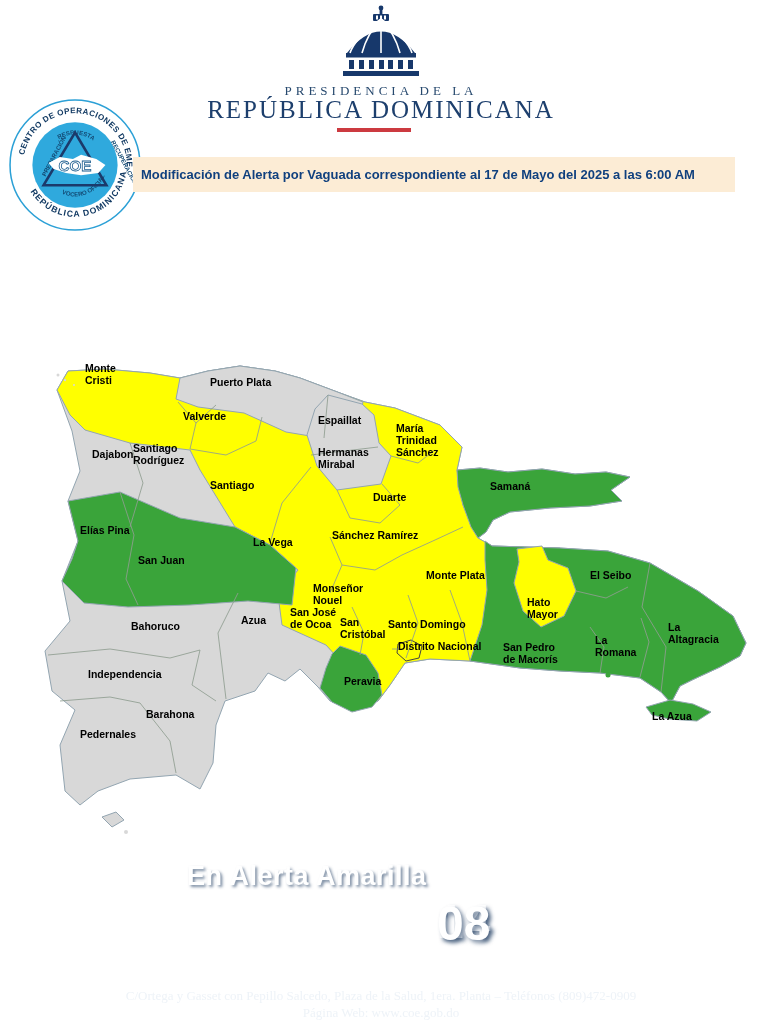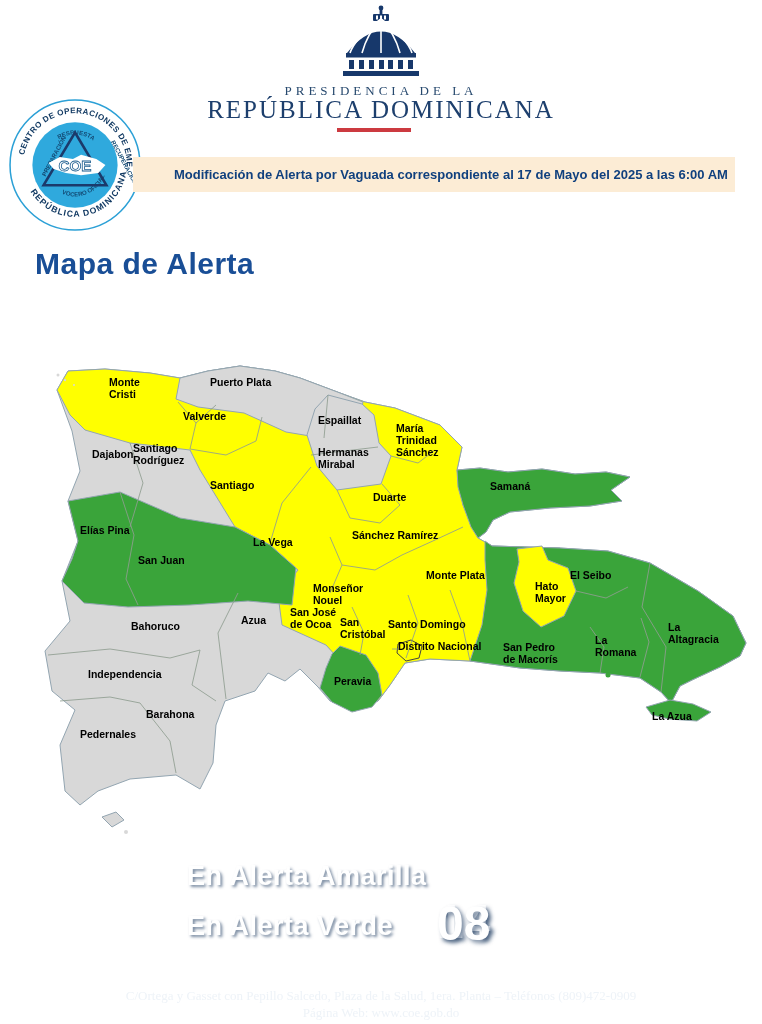--- a/index.html
+++ b/index.html
@@ -20,21 +20,21 @@
         color:#27496e;}
   .org2{position:absolute;left:0;top:96px;width:762px;text-align:center;
         font-family:"Liberation Serif",serif;font-size:25px;letter-spacing:2px;
         color:#1d3f6d;}
   .redbar{position:absolute;left:337px;top:128px;width:74px;height:4px;background:#cc3a40;}
 
   .coe{position:absolute;left:8px;top:98px;width:134px;height:134px;}
 
   .banner{position:absolute;left:133px;top:157px;width:602px;height:35px;
           background:#fcecd5;}
-  .banner span{display:block;padding-left:41px;line-height:35px;
+  .banner span{display:block;padding-left:8px;line-height:35px;
           font-size:13px;font-weight:bold;color:#10407e;}
 
   .maptitle{position:absolute;left:35px;top:247px;font-size:30px;font-weight:bold;
           color:#194e96;letter-spacing:.5px;}
 
   
   .map{position:absolute;left:30px;top:355px;width:730px;height:490px;}
   .map svg{position:absolute;left:0;top:0;}
   .fill-yellow{fill:var(--alert-yellow,#ffff00);}
   .fill-green{fill:var(--alert-green,#3aa43a);}
@@ -121,21 +121,20 @@
     <text x="78" y="46" font-size="6" font-weight="bold" fill="#134a74" transform="rotate(62 92 64)">RECUPERACIÓN</text>
     <polygon points="66,34 97,86 35,86" fill="none" stroke="#1b3a6b" stroke-width="2.5"></polygon>
     <path d="M40,64 l11,-6 l13,2 l8,-4 l15,4 l9,6 l-7,8 l-17,2 l-15,-2 l-12,-4 Z" fill="#ffffff"></path>
     <text x="66" y="72" font-size="15" font-weight="bold" fill="#ffffff" stroke="#1b5c8e" stroke-width="0.8" text-anchor="middle">COE</text>
   </svg>
 
   <div class="banner">
     <span>Modificación de Alerta por Vaguada correspondiente al 17 de Mayo del 2025 a las 6:00 AM</span>
   </div>
 
-  <div class="maptitle">Mapa de Alerta</div>
 
   <div class="map">
     <svg width="730" height="490" viewBox="0 0 730 490">
 
       <path class="fill-gray coast" d="M27,35 L38,16 L75,14 L120,18 L150,23 L178,16 L210,11 L245,16 L270,23 L310,38 L335,47 L365,53 L410,70 L432,92 L427,115 L450,113 L478,117 L512,114 L545,119 L576,117 L600,122 L581,135 L592,146 L560,151 L520,153 L480,157 L463,165 L456,177 L448,183 L462,191 L530,193 L578,196 L620,208 L668,236 L703,261 L716,288 L710,301 L690,312 L662,325 L650,331 L641,348 L631,337 L610,323 L570,318 L530,316 L490,313 L440,306 L400,304 L375,308 L360,330 L348,346 L325,356 L300,346 L288,332 L270,314 L255,326 L238,318 L225,336 L195,346 L186,370 L183,408 L170,434 L146,420 L100,424 L68,436 L50,450 L35,436 L30,390 L45,355 L22,336 L15,296 L40,266 L32,226 L48,186 L38,146 L50,116 L42,76 Z"></path>
 
       <path class="fill-yellow coast" d="M27,35 L38,16 L75,14 L120,18 L150,23 L178,16 L210,11 L245,16 L270,23 L310,38 L335,47 L365,53 L410,70 L432,92 L427,115 L433,150 L448,183 L462,191 L530,193 L545,212 L548,240 L535,266 L512,276 L470,290 L440,306 L400,304 L375,308 L360,330 L348,346 L330,338 L316,312 L296,290 L252,270 L248,240 L268,215 L240,190 L205,172 L170,115 L160,95 L100,88 L55,75 L40,60 Z"></path>
 
       <path class="fill-gray coast" d="M150,23 L178,16 L210,11 L245,16 L270,23 L310,38 L333,47 L328,70 L298,84 L256,77 L214,58 L168,52 L146,44 Z"></path>
       <path class="fill-gray coast" d="M298,40 L332,49 L344,60 L349,88 L361,101 L351,129 L307,135 L287,111 L277,80 L285,54 Z"></path>
@@ -185,21 +184,21 @@
         <path class="pborder" d="M110,348 L140,386 L146,418"></path>
         <path class="pborder" d="M90,137 L104,180 L96,224 L108,250"></path>
         <path class="pborder" d="M620,208 L612,252 L636,292 L631,337"></path>
         <path class="pborder" d="M610,322 L619,287 L611,263"></path>
         <path class="pborder" d="M570,318 L574,292 L560,272"></path>
         <path class="pborder" d="M546,236 L576,243 L598,232"></path>
         <path class="pborder" d="M362,294 L370,294"></path>
       </g>
     </svg>
     <div class="labels">
-        <div class="plabel" style="left: 55px; top: 22px; margin-left: 24px;">
+        <div class="plabel" style="left: 55px; top: 8px;">
           <div>Monte</div>
           <div>Cristi</div>
         </div>
         <div class="plabel" style="left: 180px; top: 22px;">
           <div>Puerto Plata</div>
         </div>
         <div class="plabel" style="left: 153px; top: 56px;">
           <div>Valverde</div>
         </div>
         <div class="plabel" style="left: 288px; top: 60px;">
@@ -232,35 +231,35 @@
         </div>
         <div class="plabel" style="left: 50px; top: 170px;">
           <div>Elías Pina</div>
         </div>
         <div class="plabel" style="left: 108px; top: 200px;">
           <div>San Juan</div>
         </div>
         <div class="plabel" style="left: 223px; top: 182px;">
           <div>La Vega</div>
         </div>
-        <div class="plabel" style="left: 322px; top: 175px;">
+        <div class="plabel" style="left: 302px; top: 175px;">
           <div>Sánchez Ramírez</div>
         </div>
         <div class="plabel" style="left: 283px; top: 200px; margin-top: 28px;">
           <div>Monseñor</div>
           <div>Nouel</div>
         </div>
         <div class="plabel" style="left: 396px; top: 215px;">
           <div>Monte Plata</div>
         </div>
-        <div class="plabel" style="left: 497px; top: 226px; margin-left: 8px;">
+        <div class="plabel" style="left: 497px; top: 242px;">
           <div>Hato</div>
           <div>Mayor</div>
         </div>
-        <div class="plabel" style="left: 540px; top: 215px;">
+        <div class="plabel" style="left: 560px; top: 215px;">
           <div>El Seibo</div>
         </div>
         <div class="plabel" style="left: 211px; top: 260px;">
           <div>Azua</div>
         </div>
         <div class="plabel" style="left: 260px; top: 252px;">
           <div>San José</div>
           <div>de Ocoa</div>
         </div>
         <div class="plabel" style="left: 310px; top: 262px;">
@@ -290,32 +289,31 @@
         </div>
         <div class="plabel" style="left: 58px; top: 314px;">
           <div>Independencia</div>
         </div>
         <div class="plabel" style="left: 116px; top: 354px;">
           <div>Barahona</div>
         </div>
         <div class="plabel" style="left: 50px; top: 374px;">
           <div>Pedernales</div>
         </div>
-        <div class="plabel" style="left: 304px; top: 321px;">
+        <div class="plabel" style="left: 314px; top: 321px;">
           <div>Peravia</div>
         </div>
         <div class="plabel" style="left: 622px; top: 356px;">
           <div>La Azua</div>
         </div>
       </div>
   </div>
 
   <div class="sumlabel l1">En Alerta Amarilla</div>
   <div class="sumnum n1">14</div>
-  <div class="sumlabel l2">En Alerta Verde</div>
   <div class="sumnum n2">08</div>
 
   <div class="footer">
     <div class="f1">C/Ortega y Gasset con Pepillo Salcedo, Plaza de la Salud, 1era. Planta – Teléfonos (809)472-0909</div>
     <div class="f2">Página Web: www.coe.gob.do</div>
   </div>
 
 </div>
 
 </body></html>

